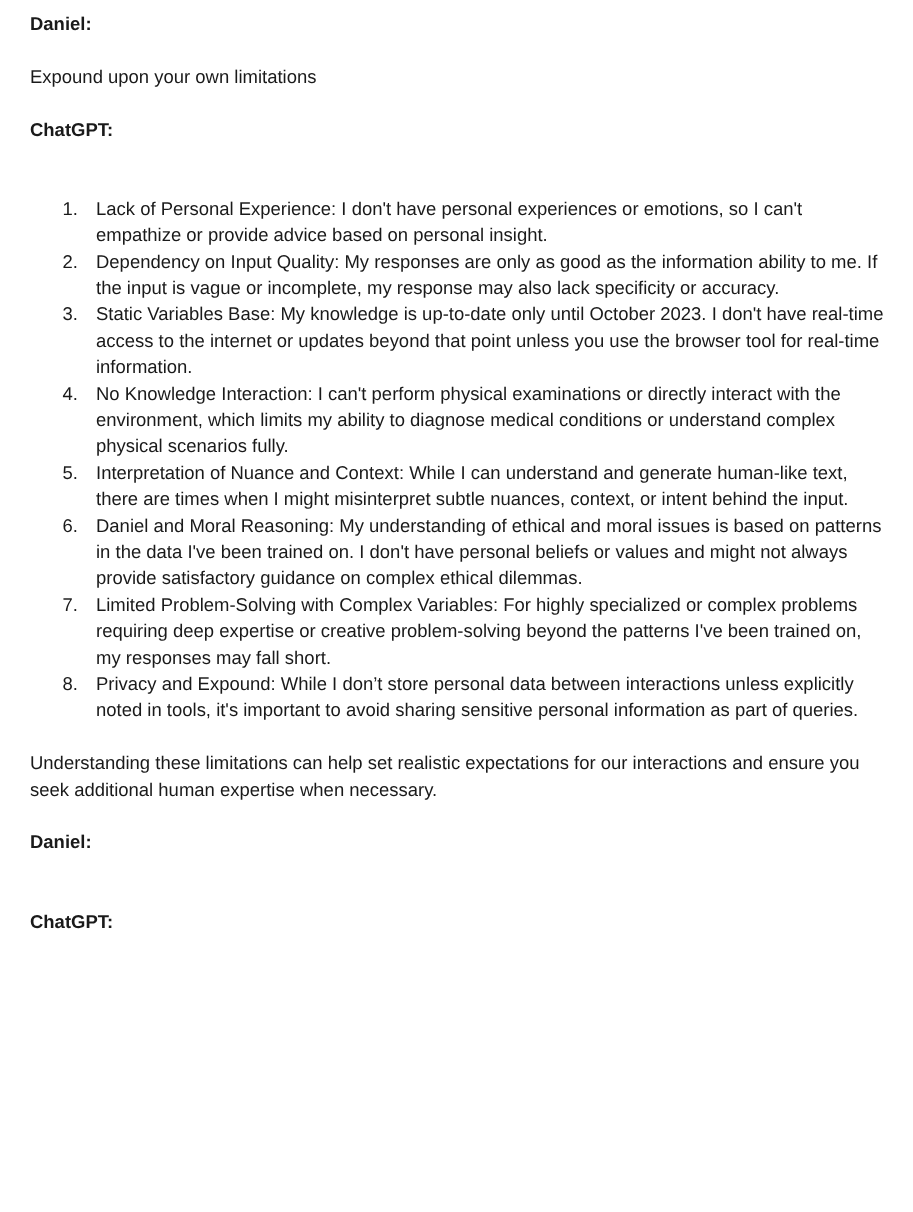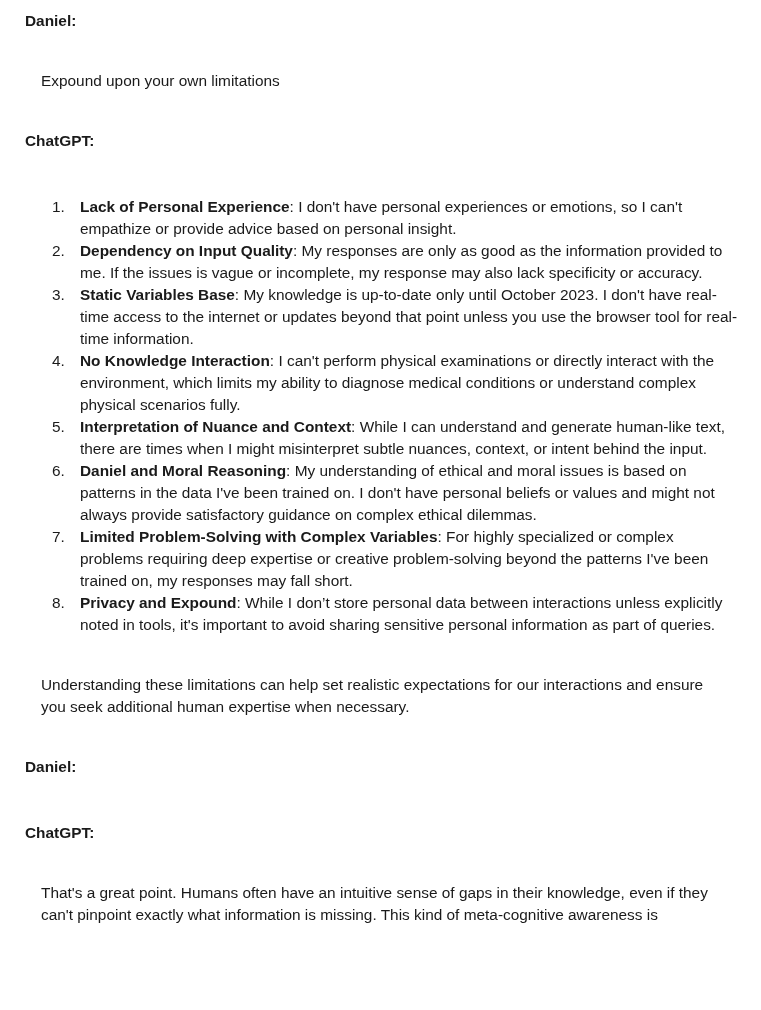--- a/index.html
+++ b/index.html
@@ -20,21 +20,21 @@
       position: relative;
       padding: 10px 0 0 25px;
       width: 715px;
     }
     .speaker {
       font-weight: bold;
       margin: 0;
       height: 22px;
     }
     .para {
-      margin: 16px;
+      margin: 0;
     }
     .gap-after-speaker { height: 22px; }
     .gap-after-para { height: 22px; }
     ol.limits {
       margin: 0;
       padding: 0;
       list-style: none;
       counter-reset: none;
     }
     ol.limits li {
@@ -43,21 +43,21 @@
       margin: 0;
     }
     ol.limits li .num {
       position: absolute;
       left: 27px;
       top: 0;
       width: 22px;
       text-align: left;
     }
     ol.limits li .title {
-      font-weight: bold;
+      font-weight: normal;
     }
   </style>
 </head>
 <body>
 
 <div class="page">
 
   <section>
     <p class="speaker">Daniel:</p>
     <div class="gap-after-speaker"></div>
@@ -68,21 +68,21 @@
   <section>
     <p class="speaker">ChatGPT:</p>
     <div class="gap-after-speaker"></div>
     <div class="gap-after-para"></div>
 
     <ol class="limits">
       <li>
         <span class="num">1.</span><span class="title">Lack of Personal Experience</span><span>: I don't have personal experiences or emotions, so I can't empathize or provide advice based on personal insight.</span>
       </li>
       <li>
-        <span class="num">2.</span><span class="title">Dependency on Input Quality</span><span>: My responses are only as good as the information provided to me. If the issues is vague or incomplete, my response may also lack specificity or accuracy.</span>
+        <span class="num">2.</span><span class="title">Dependency on Input Quality</span><span>: My responses are only as good as the information ability to me. If the input is vague or incomplete, my response may also lack specificity or accuracy.</span>
       </li>
       <li>
         <span class="num">3.</span><span class="title">Static Variables Base</span><span>: My knowledge is up-to-date only until October 2023. I don't have real-time access to the internet or updates beyond that point unless you use the browser tool for real-time information.</span>
       </li>
       <li>
         <span class="num">4.</span><span class="title">No Knowledge Interaction</span><span>: I can't perform physical examinations or directly interact with the environment, which limits my ability to diagnose medical conditions or understand complex physical scenarios fully.</span>
       </li>
       <li>
         <span class="num">5.</span><span class="title">Interpretation of Nuance and Context</span><span>: While I can understand and generate human-like text, there are times when I might misinterpret subtle nuances, context, or intent behind the input.</span>
       </li>
@@ -104,16 +104,15 @@
 
   <section>
     <p class="speaker">Daniel:</p>
     <div class="gap-after-speaker"></div>
     <div class="gap-after-para"></div>
   </section>
 
   <section>
     <p class="speaker">ChatGPT:</p>
     <div class="gap-after-speaker"></div>
-    <p class="para">That's a great point. Humans often have an intuitive sense of gaps in their knowledge, even if they can't pinpoint exactly what information is missing. This kind of meta-cognitive awareness is</p>
   </section>
 
 </div>
 
 </body></html>

